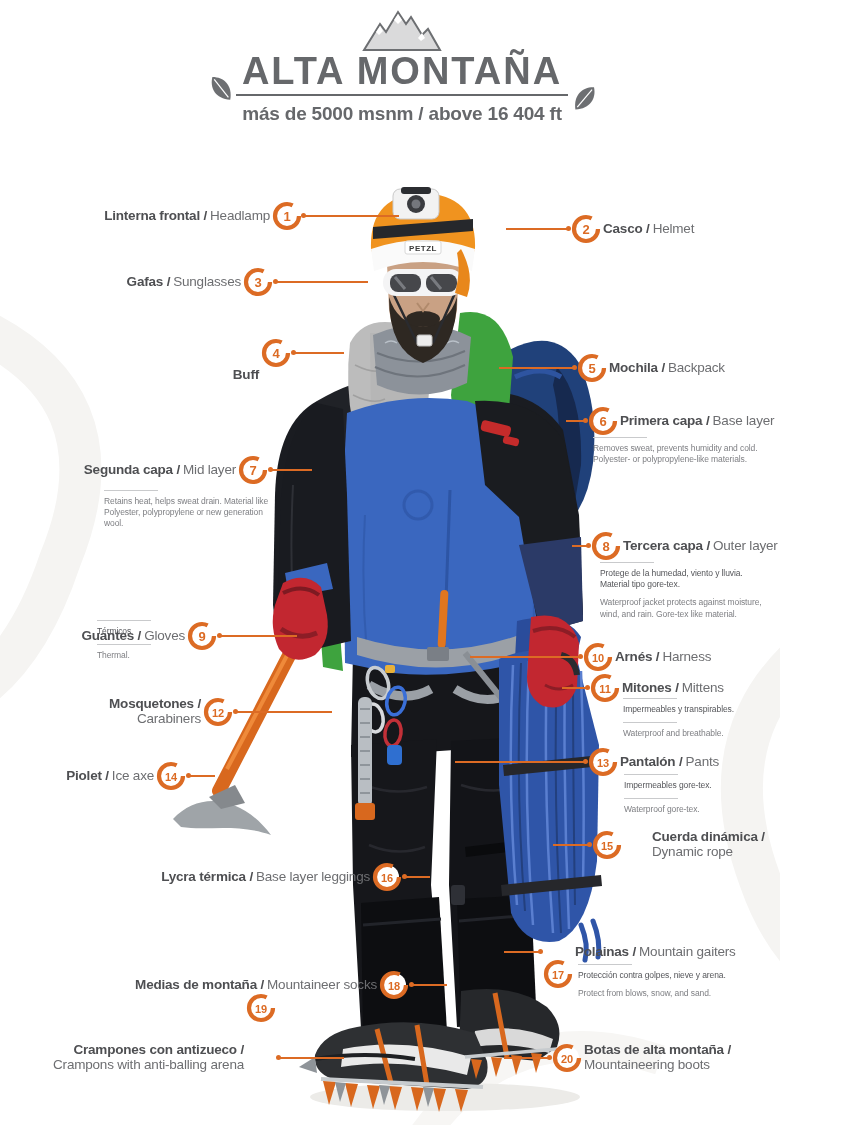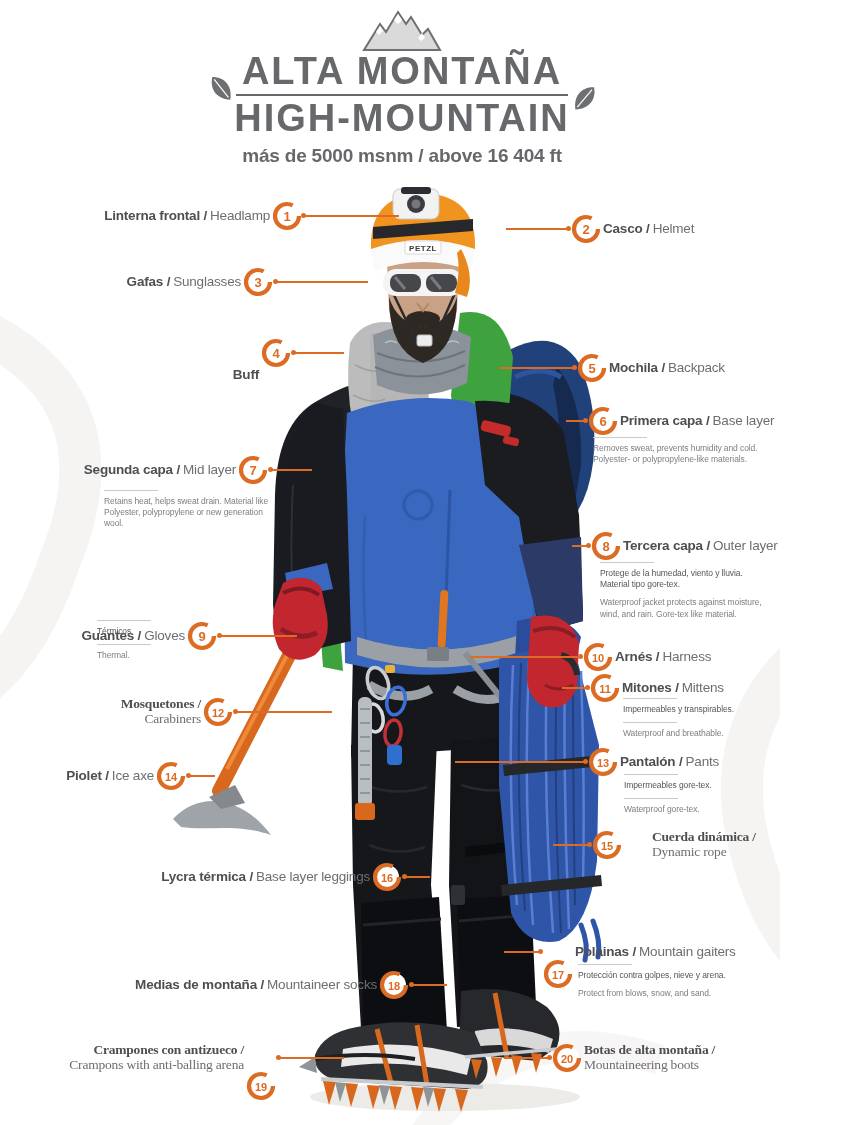--- a/index.html
+++ b/index.html
@@ -24,21 +24,21 @@
   .badge text{fill:var(--accent);font-weight:bold;font-size:13px;font-family:"Liberation Sans",sans-serif;}
   .leader{position:absolute;height:1.6px;background:var(--accent);}
   .leader .dot{position:absolute;top:-1.8px;width:5px;height:5px;border-radius:50%;background:var(--accent);}
   .left .leader .dot{left:-1px;}
   .right .leader .dot{right:-1px;}
   .label{position:absolute;transform:translateY(-54%);font-size:13.5px;line-height:1.12;white-space:nowrap;letter-spacing:-0.2px;}
   .label .es{font-weight:bold;color:var(--label-dark);}
   .label .en{color:var(--label-light);margin-left:3px;}
   .left .label{text-align:right;}
   .right .label{text-align:left;}
-  .two-line .label .es,.two-line .label .en{display:block;margin-left:0;font-family:Liberation Serif, serif;}
+  .two-line .label .es,.two-line .label .en{display:block;margin-left:0;}
   .desc{position:absolute;font-size:8.5px;line-height:1.32;letter-spacing:-0.1px;text-align:left;}
   .desc .rule{display:block;width:54px;height:1px;background:var(--divider);margin:4px 0 5px;}
   .desc p{margin:0 0 7px;}
   .desc .des{color:#55565A;}
   .desc .den{color:#7E7F83;}
 </style>
 </head>
 <body>
 
 <div class="page" style="--accent: #DC6B24; --title: #66686B; --label-dark: #4E4F52; --label-light: #6D6E71; --divider: #C9CACC;">
@@ -51,21 +51,20 @@
 
   <header class="header">
     <svg class="mountain" width="84" height="44" viewBox="0 0 84 44">
       <path d="M4 42 L20 16 L26 24 L38 4 L46 16 L51 9 L62 27 L68 21 L80 42 Z" fill="#80828589" stroke="#6D6F72" stroke-width="2" fill-opacity="0.55"></path>
       <path d="M34 12 L38 6 L42 12 L38 16 Z" fill="#FFFFFF"></path>
       <path d="M16 24 L20 18 L23 23 L19 27 Z" fill="#FFFFFF"></path>
       <path d="M58 30 L62 25 L65 30 L61 33 Z" fill="#FFFFFF"></path>
     </svg>
     <h1 class="title-es">ALTA MONTAÑA</h1>
     <div class="title-rule"></div>
-    <h1 class="title-en">HIGH-MOUNTAIN</h1>
     <p class="subtitle">más de 5000 msnm / above 16 404 ft</p>
   </header>
 
   <span class="leaf leaf-left">
     <svg width="30" height="34" viewBox="0 0 30 34">
         <path d="M15 2 C24 9 26 21 15 31 C4 21 6 9 15 2 Z" fill="#6D6F72" transform="rotate(-38 15 16)"></path>
         <path d="M15 5 L15 28" stroke="#FFFFFF" stroke-width="1.2" transform="rotate(-38 15 16)"></path>
       </svg>
   </span>
   <span class="leaf leaf-right">
@@ -545,21 +544,21 @@
       </div>
       <div class="label" style="top: 985px; right: 479px;">
         <span class="es">Medias de montaña /</span><span class="en">Mountaineer socks</span>
       </div>
 
     </div>
       <div class="callout left two-line">
       <div class="leader" style="left: 277px; width: 67px; top: 1057px;">
           <span class="dot"></span>
         </div>
-      <div class="badge" style="left: 245px; top: 1070px;">
+      <div class="badge" style="left: 245px; top: 992px;">
         <svg viewBox="0 0 32 32" width="32" height="32">
           <circle cx="16" cy="16" r="12" stroke-dasharray="62 14"></circle>
           <text class="num" x="16" y="20.5" text-anchor="middle" style="font-size: 11px;">19</text>
         </svg>
       </div>
       <div class="label" style="top: 1058px; right: 612px;">
         <span class="es">Crampones con antizueco /</span>
           <span class="en">Crampons with anti-balling arena</span>
       </div>
 

